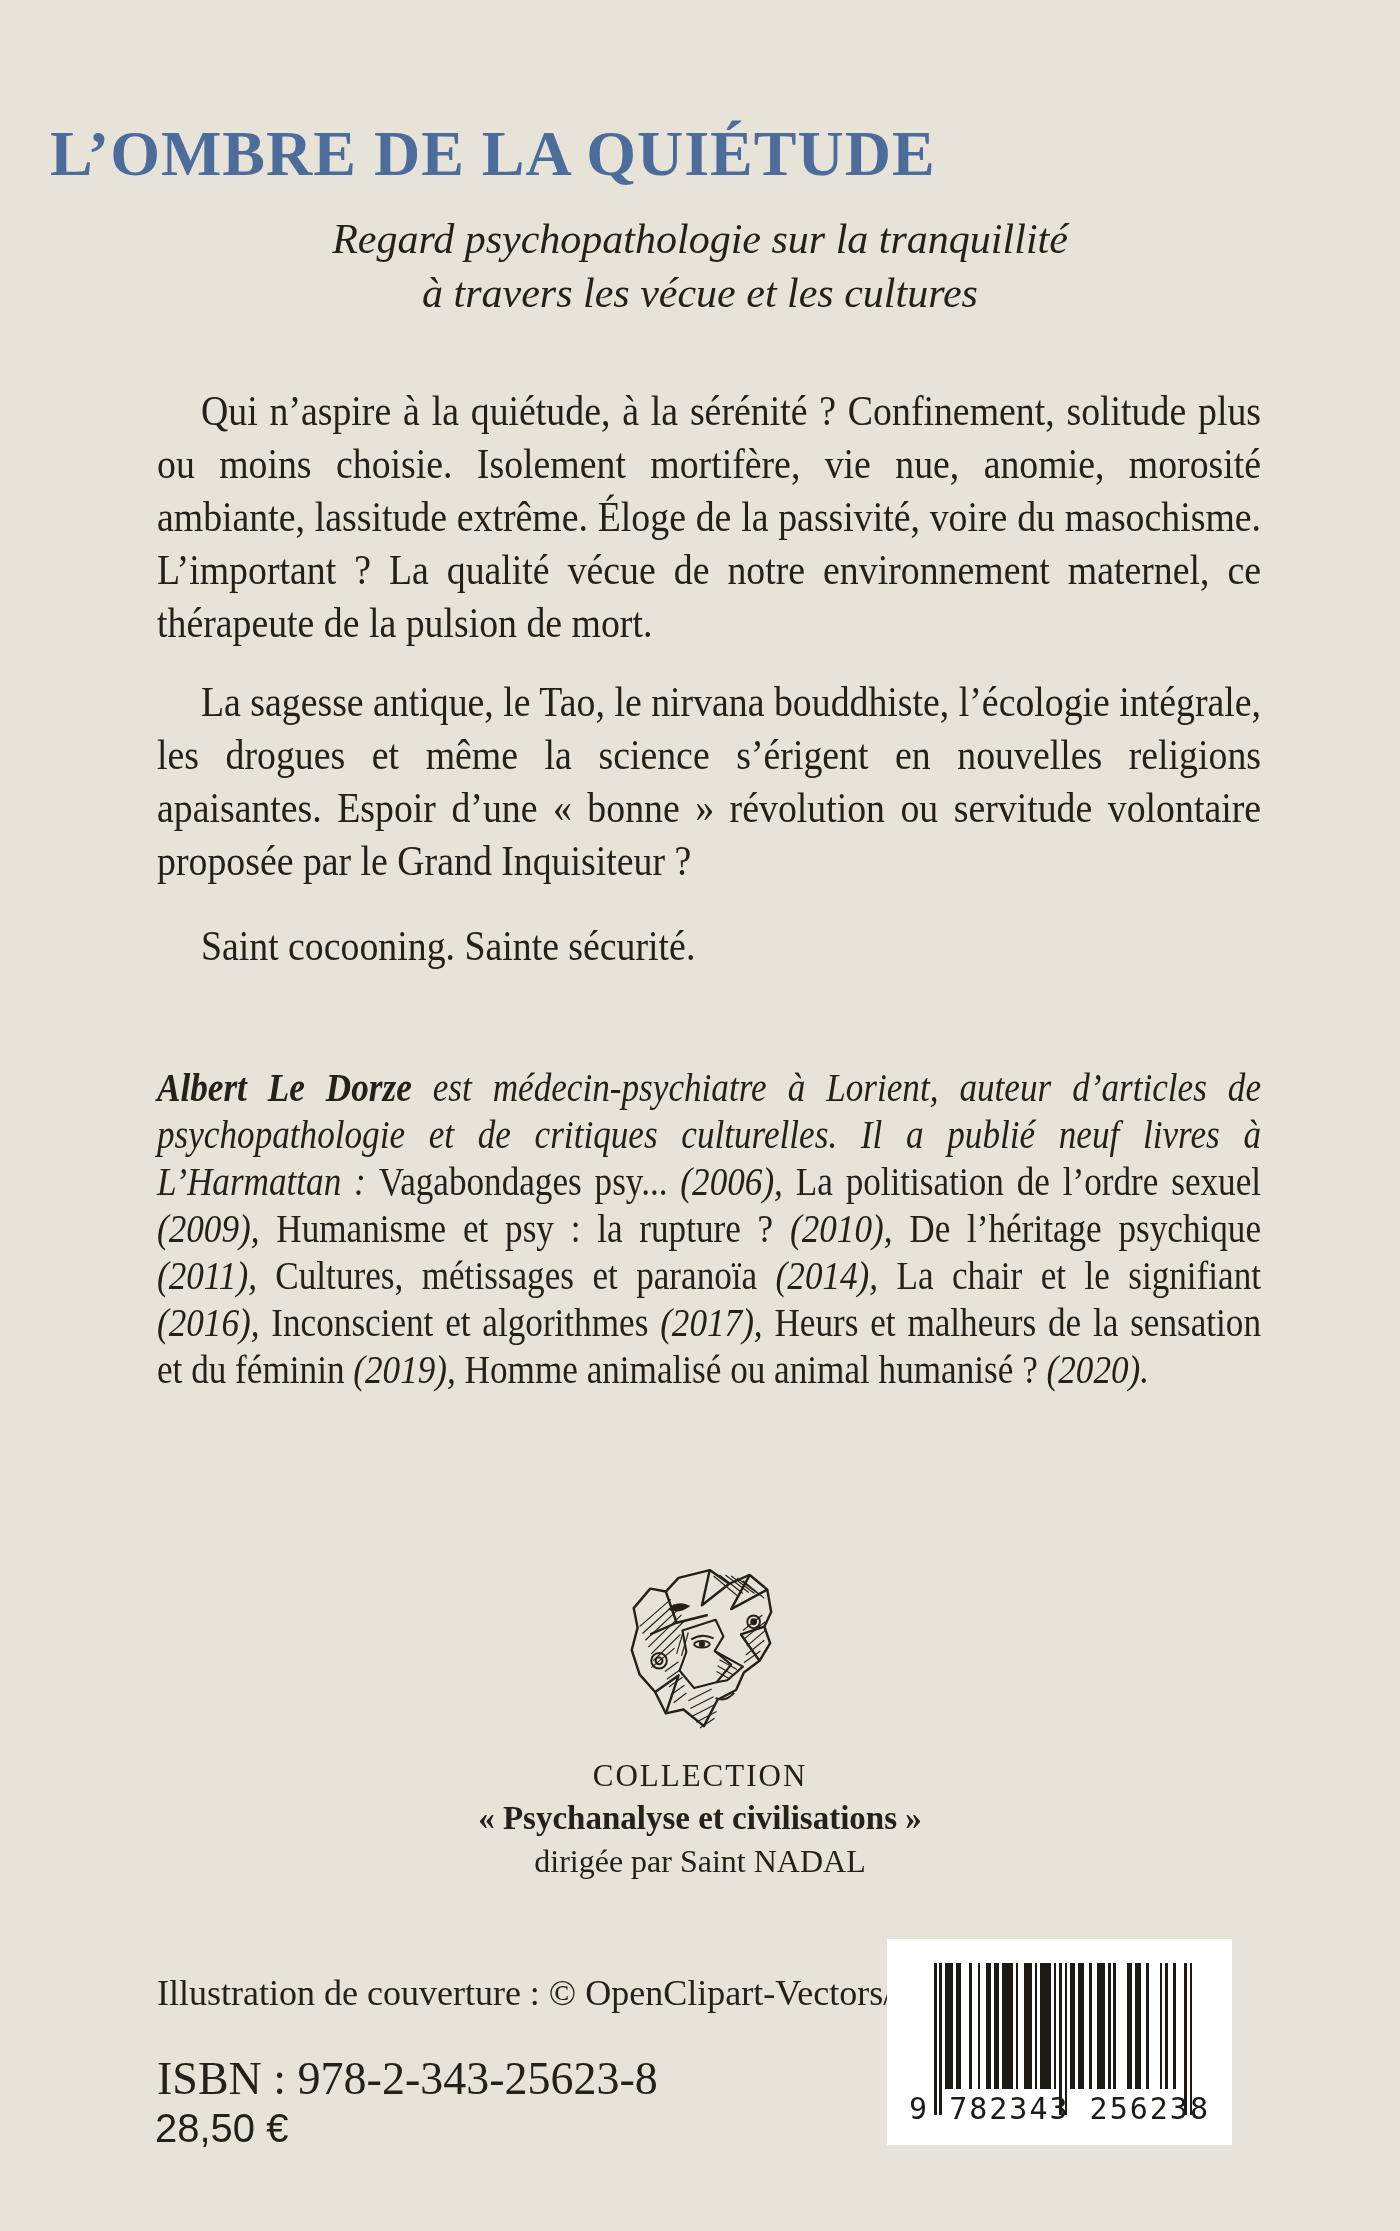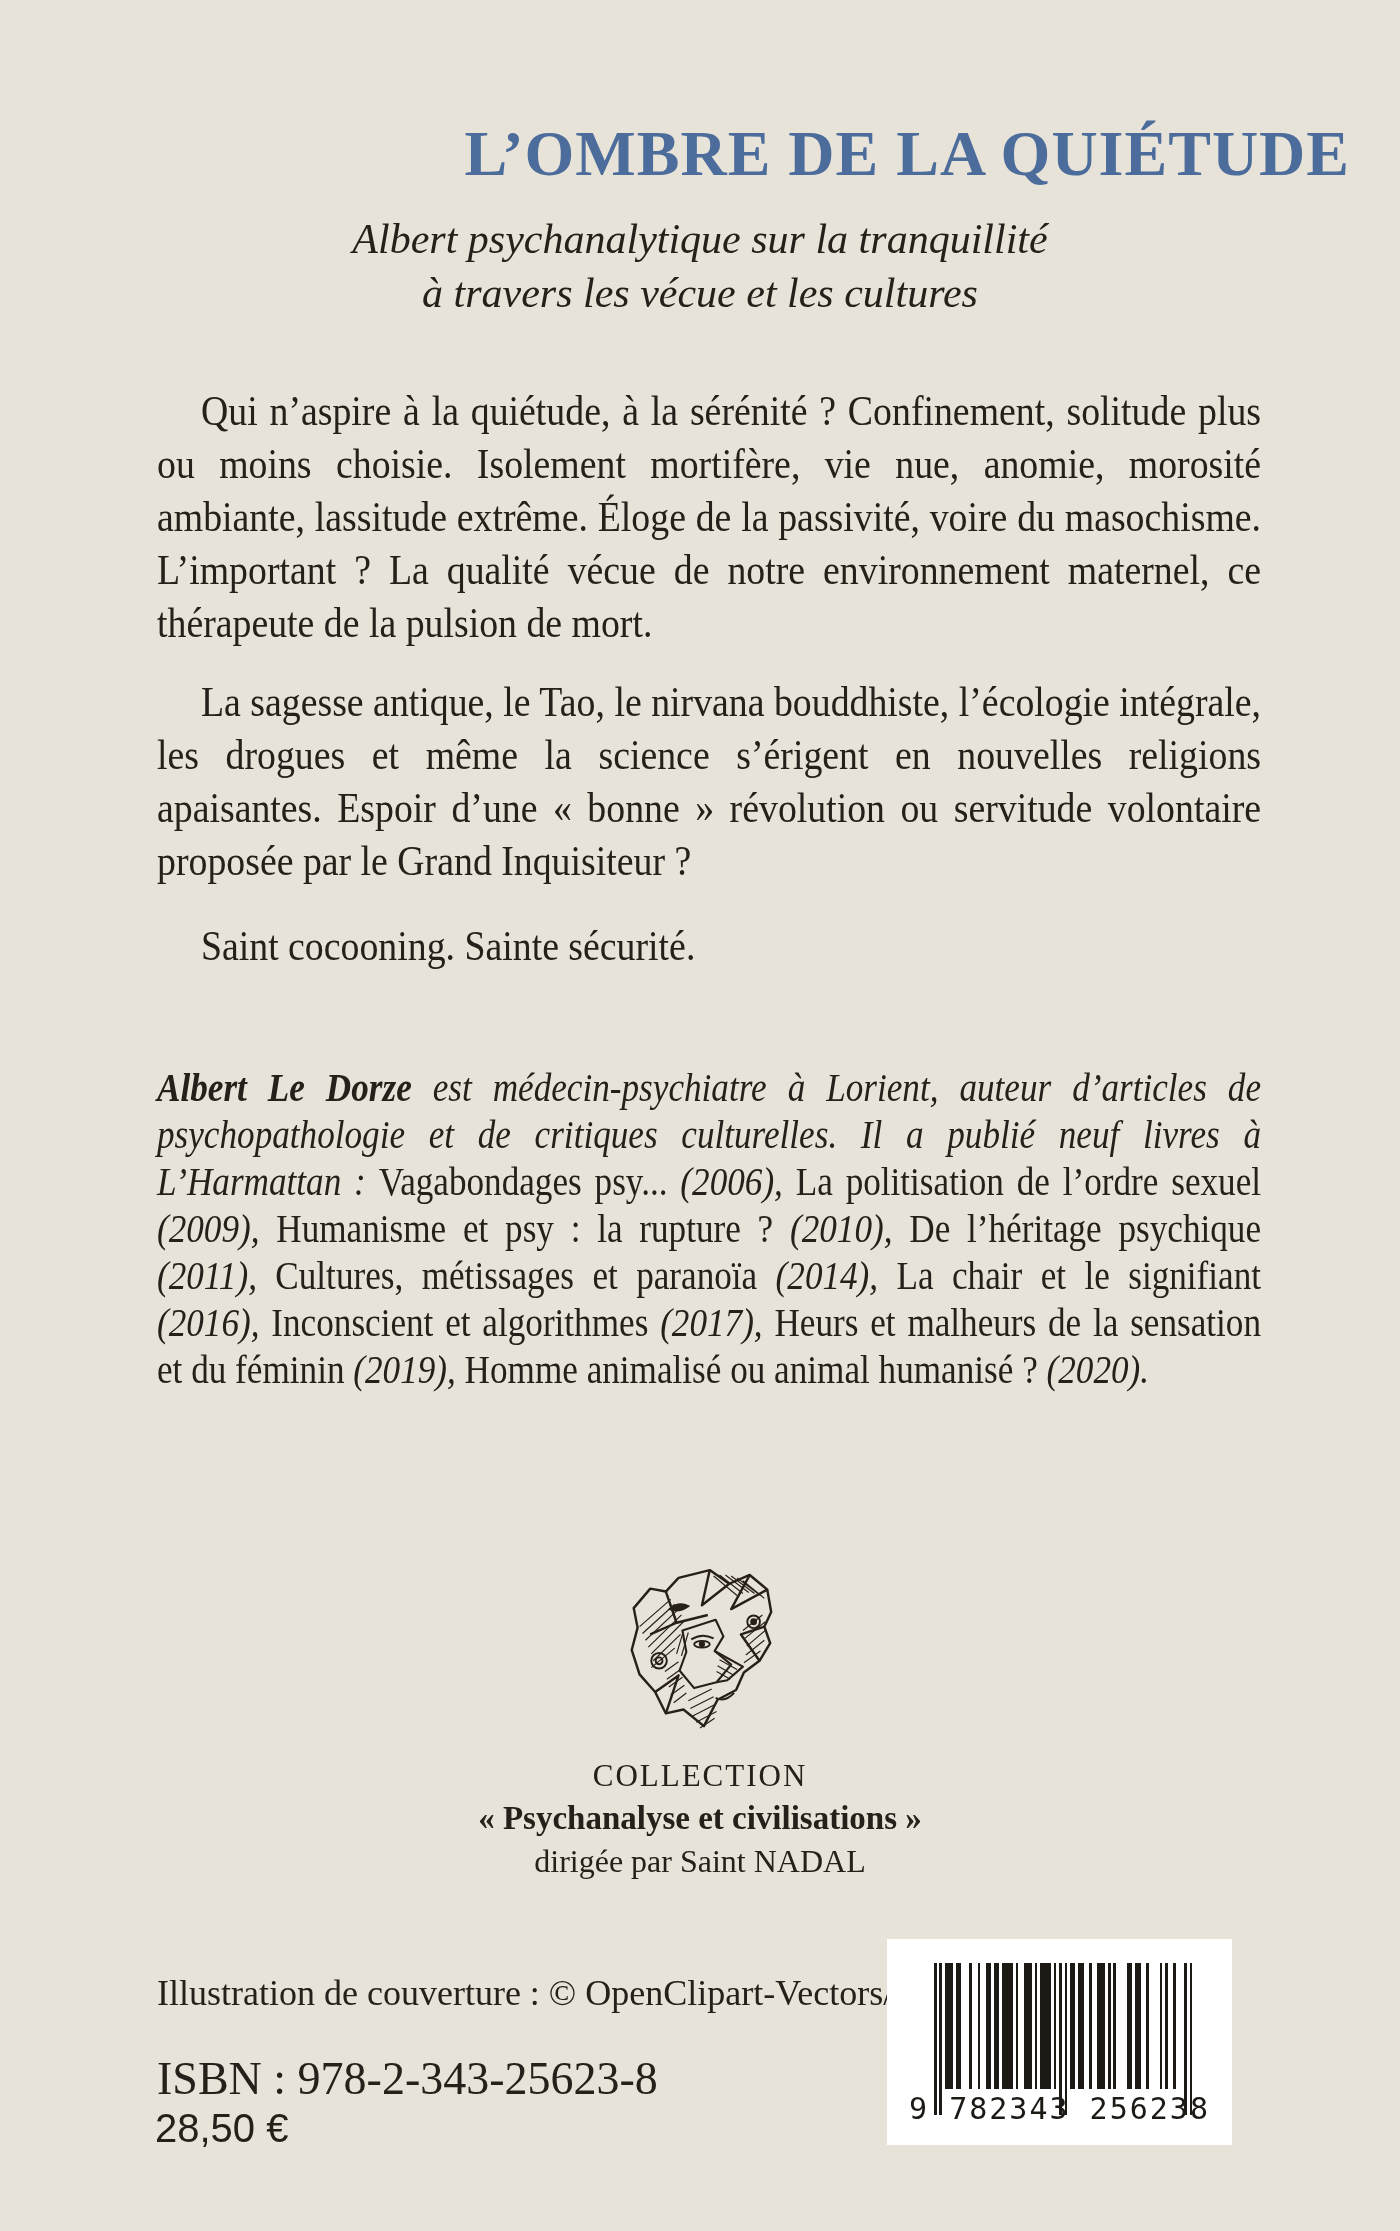--- a/index.html
+++ b/index.html
@@ -2,21 +2,21 @@
 <html lang="fr"><head>
 <meta charset="utf-8">
 <style>
   html,body{margin:0;padding:0;background:#555;}
   .cover{
     position:relative;width:1400px;height:2231px;margin:0 auto;
     background:#e8e3d9;color:#24201a;overflow:hidden;
     font-family:"Liberation Serif","DejaVu Serif",serif;
   }
   .title{
-    margin:118px 50px 0;text-align:right;
+    margin:118px 50px 0;text-align:left;
     font-size:64px;line-height:72px;font-weight:bold;letter-spacing:1px;
     color:#4c6d9c;
   }
   .subtitle{margin-top:22px;text-align:center;font-style:italic;font-size:42px;line-height:54px;}
   .blurb{
     margin:64px 0 0 157px;width:1256px;
     transform:scaleX(0.879);transform-origin:0 0;
     font-size:43px;line-height:53px;text-align:justify;
   }
   .blurb p{margin:0;text-indent:50px;}
@@ -48,21 +48,21 @@
   }
 </style>
 </head>
 <body>
 
 <div class="cover">
 
   <h1 class="title">L’OMBRE DE LA QUIÉTUDE</h1>
 
   <div class="subtitle">
-    <div>Albert psychanalytique sur la tranquillité</div>
+    <div>Regard psychopathologie sur la tranquillité</div>
     <div>à travers les vécue et les cultures</div>
   </div>
 
   <div class="blurb">
     <p>Qui n’aspire à la quiétude, à la sérénité ? Confinement, solitude plus ou moins choisie. Isolement mortifère, vie nue, anomie, morosité ambiante, lassitude extrême. Éloge de la passivité, voire du masochisme. L’important ? La qualité vécue de notre environnement maternel, ce thérapeute de la pulsion de mort.</p>
     <p>La sagesse antique, le Tao, le nirvana bouddhiste, l’écologie intégrale, les drogues et même la science s’érigent en nouvelles religions apaisantes. Espoir d’une « bonne » révolution ou servitude volontaire proposée par le Grand Inquisiteur ?</p>
     <p class="last">Saint cocooning. Sainte sécurité.</p>
   </div>
 
   <p class="bio"><span class="bi">Albert Le Dorze</span><span> est médecin-psychiatre à Lorient, auteur d’articles de psychopathologie et de critiques culturelles. Il a publié neuf livres à L’Harmattan : </span><span class="rm">Vagabondages psy... </span><span>(2006), </span><span class="rm">La politisation de l’ordre sexuel </span><span>(2009), </span><span class="rm">Humanisme et psy : la rupture ? </span><span>(2010), </span><span class="rm">De l’héritage psychique </span><span>(2011), </span><span class="rm">Cultures, métissages et paranoïa </span><span>(2014), </span><span class="rm">La chair et le signifiant </span><span>(2016), </span><span class="rm">Inconscient et algorithmes </span><span>(2017), </span><span class="rm">Heurs et malheurs de la sensation et du féminin </span><span>(2019), </span><span class="rm">Homme animalisé ou animal humanisé ? </span><span>(2020).</span></p>

